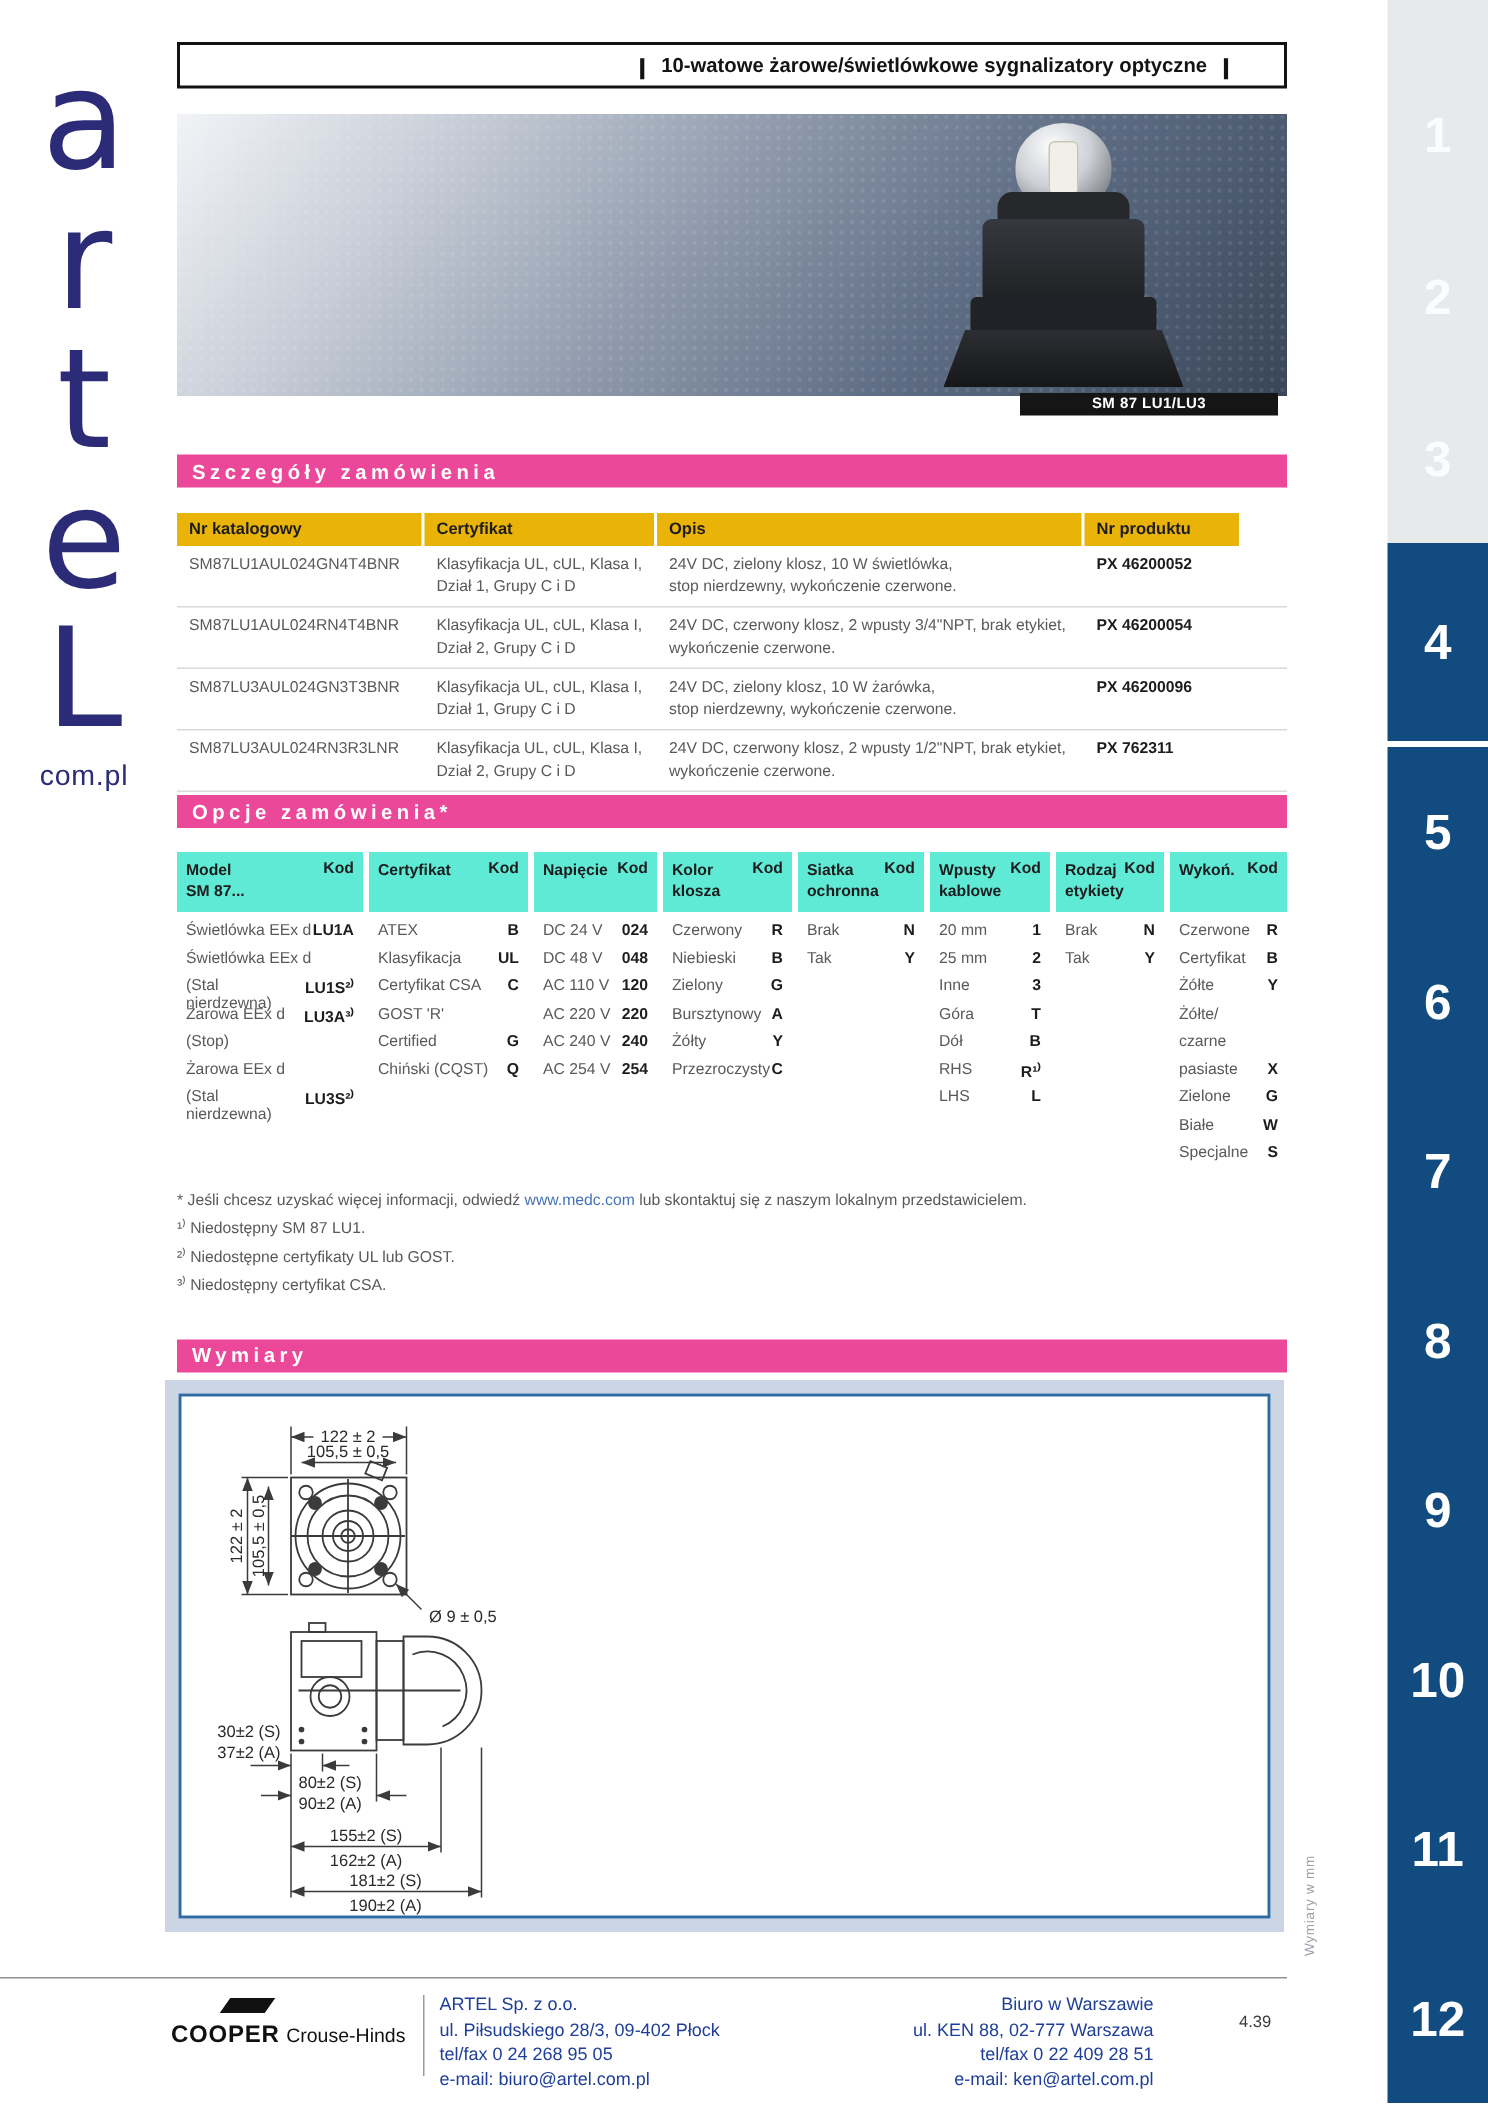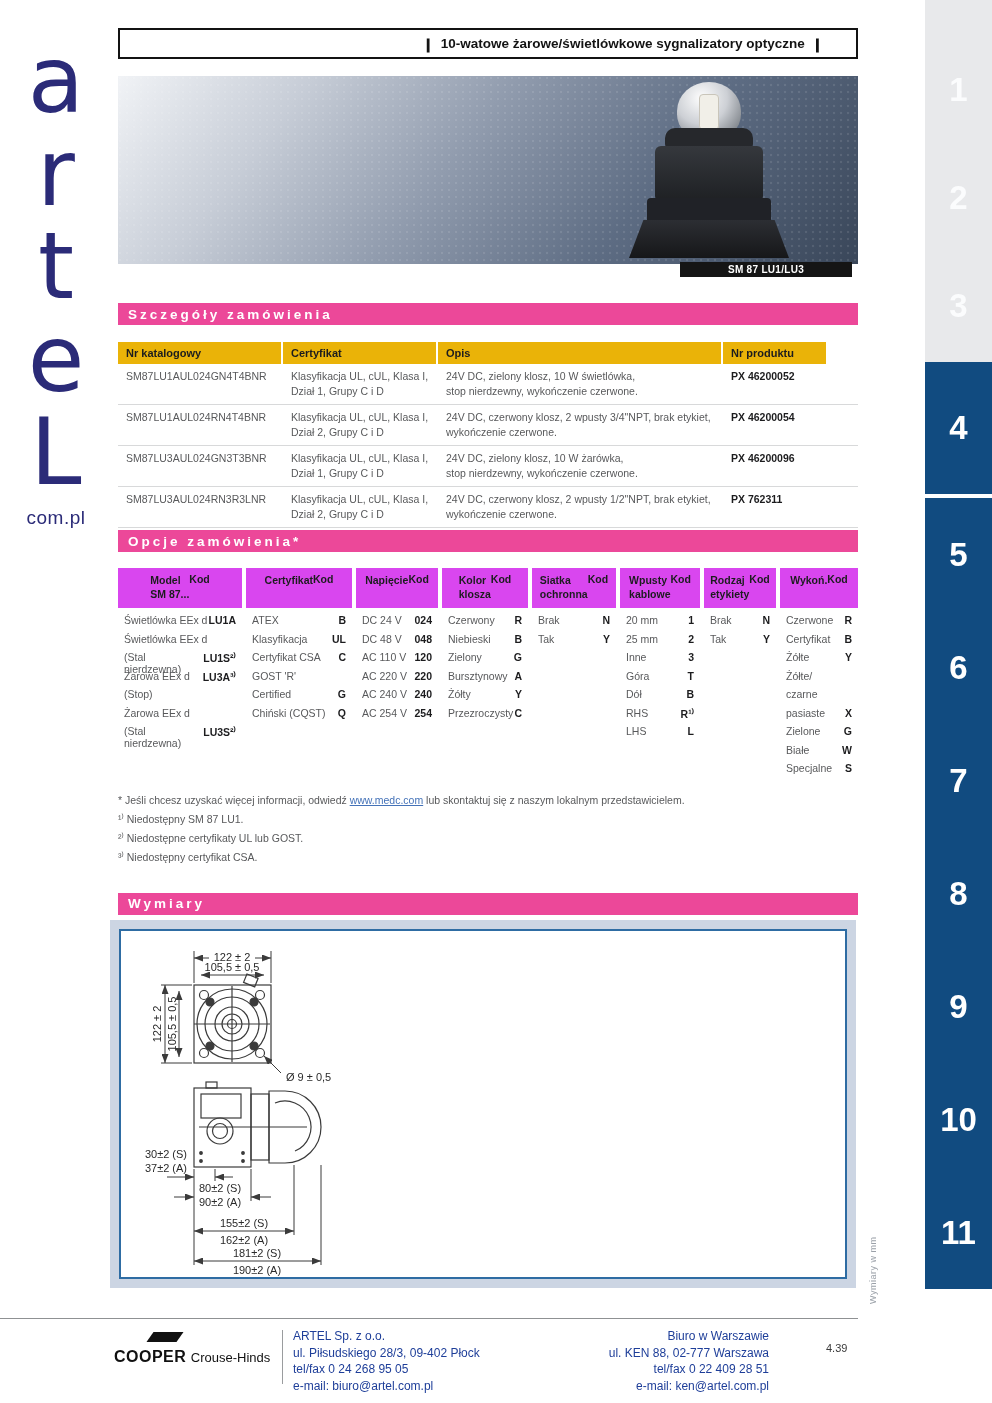--- a/index.html
+++ b/index.html
@@ -75,31 +75,31 @@
     padding-left: 8px; font-size: 11px; font-weight: bold; color: #1c1c1e; }
   .cw1 { width: 163px; } .cw2 { width: 153px; } .cw3 { width: 283px; } .cw4 { width: 103px; }
   .cat-row { display: flex; gap: 2px; border-bottom: 1px solid #d8d9da; padding: 5px 0 5px; }
   .cat-row > div { padding-left: 8px; color: #58595b; line-height: 15px; }
   .cat-row .nr { color: #1c1c1e; font-weight: bold; }
   
   .opt-table { margin-top: 16px; display: flex; gap: 4px; font-size: 10.5px; }
   .grp { display: flex; flex-direction: column; }
   .gw1 { width: 124px; } .gw2 { width: 106px; } .gw3 { width: 82px; } .gw4 { width: 86px; }
   .gw5 { width: 84px; } .gw6 { width: 80px; } .gw7 { width: 72px; } .gw8 { width: 78px; }
-  .grp-head { background: #d946ef; height: 40px; padding: 5px 6px 0 6px;
-    display: flex; justify-content: center; font-weight: bold; color: #1c1c1e; font-size: 10.5px; }
+  .grp-head { background: #5eead4; height: 40px; padding: 5px 6px 0 6px;
+    display: flex; justify-content: space-between; font-weight: bold; color: #1c1c1e; font-size: 10.5px; }
   .grp-head .gn div { line-height: 14px; }
   .grp-rows { padding-top: 6px; }
   .orow { display: flex; justify-content: space-between; height: 18.5px; padding: 0 6px; }
   .orow .ol { color: #58595b; }
   .orow .oc { color: #1c1c1e; font-weight: bold; }
   
   .footnotes { margin-top: 12px; font-size: 10.5px; color: #58595b; }
   .footnotes .fn { line-height: 15px; margin-bottom: 4px; }
-  .footnotes a, .fn-link { color: #4472b8; text-decoration: underline; cursor: pointer; }
+  .footnotes a, .fn-link { color: #4472b8; cursor: pointer; }
   
   .dimbox { margin-top: 5px; margin-left: -8px; width: 746px; background: #ccd5e3; padding: 9px; }
   .dimbox-inner { background: #ffffff; border: 2px solid #2e6ca3; height: 350px; position: relative; }
   .dimbox-inner svg { display: block; }
   .units-note {
     position: absolute; left: 868px; top: 1200px; height: 104px;
     writing-mode: vertical-rl; transform: rotate(180deg);
     font-size: 9px; color: #9aa0a8; letter-spacing: .5px;
   }
   
@@ -137,20 +137,21 @@
   </div>
   <div class="tab cur">4</div>
   <div class="zone-blue">
     <div class="tab b">5</div>
     <div class="tab b">6</div>
     <div class="tab b">7</div>
     <div class="tab b">8</div>
     <div class="tab b">9</div>
     <div class="tab b">10</div>
     <div class="tab b">11</div>
+    <div class="tab b">12</div>
   </div>
 </div>
 
 <div class="content">
 
   <div class="titlebox">
     <span class="bar">❙</span>
     <span>10-watowe żarowe/świetlówkowe sygnalizatory optyczne</span>
     <span class="bar">❙</span>
   </div>

